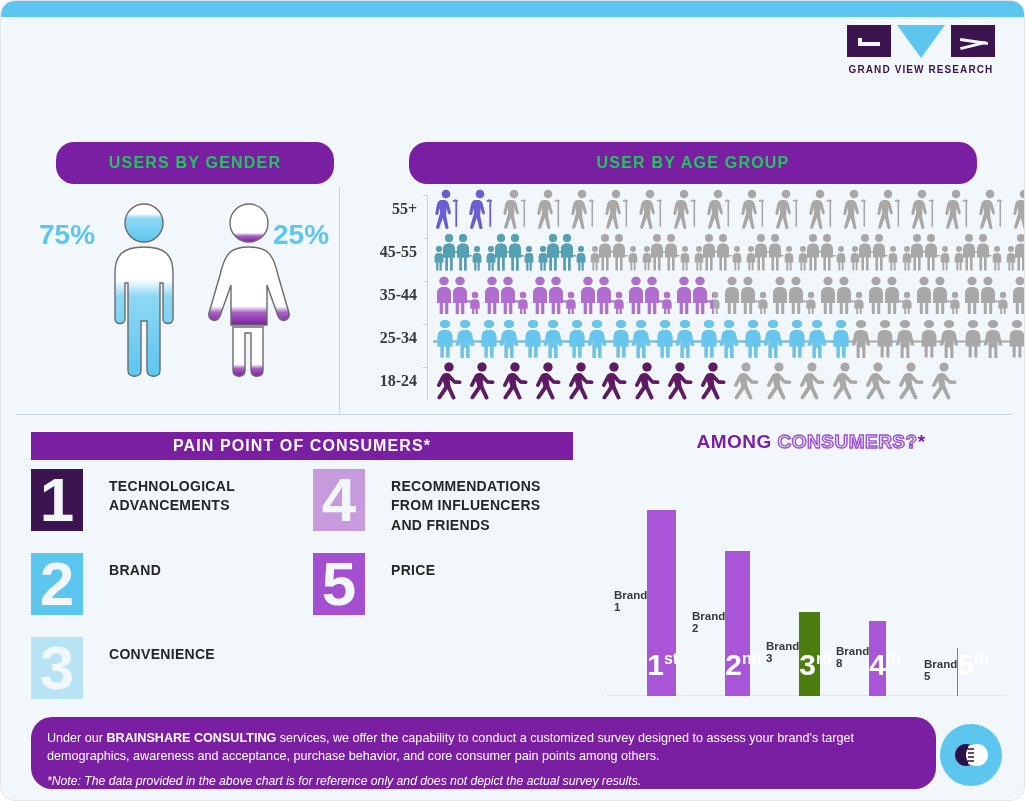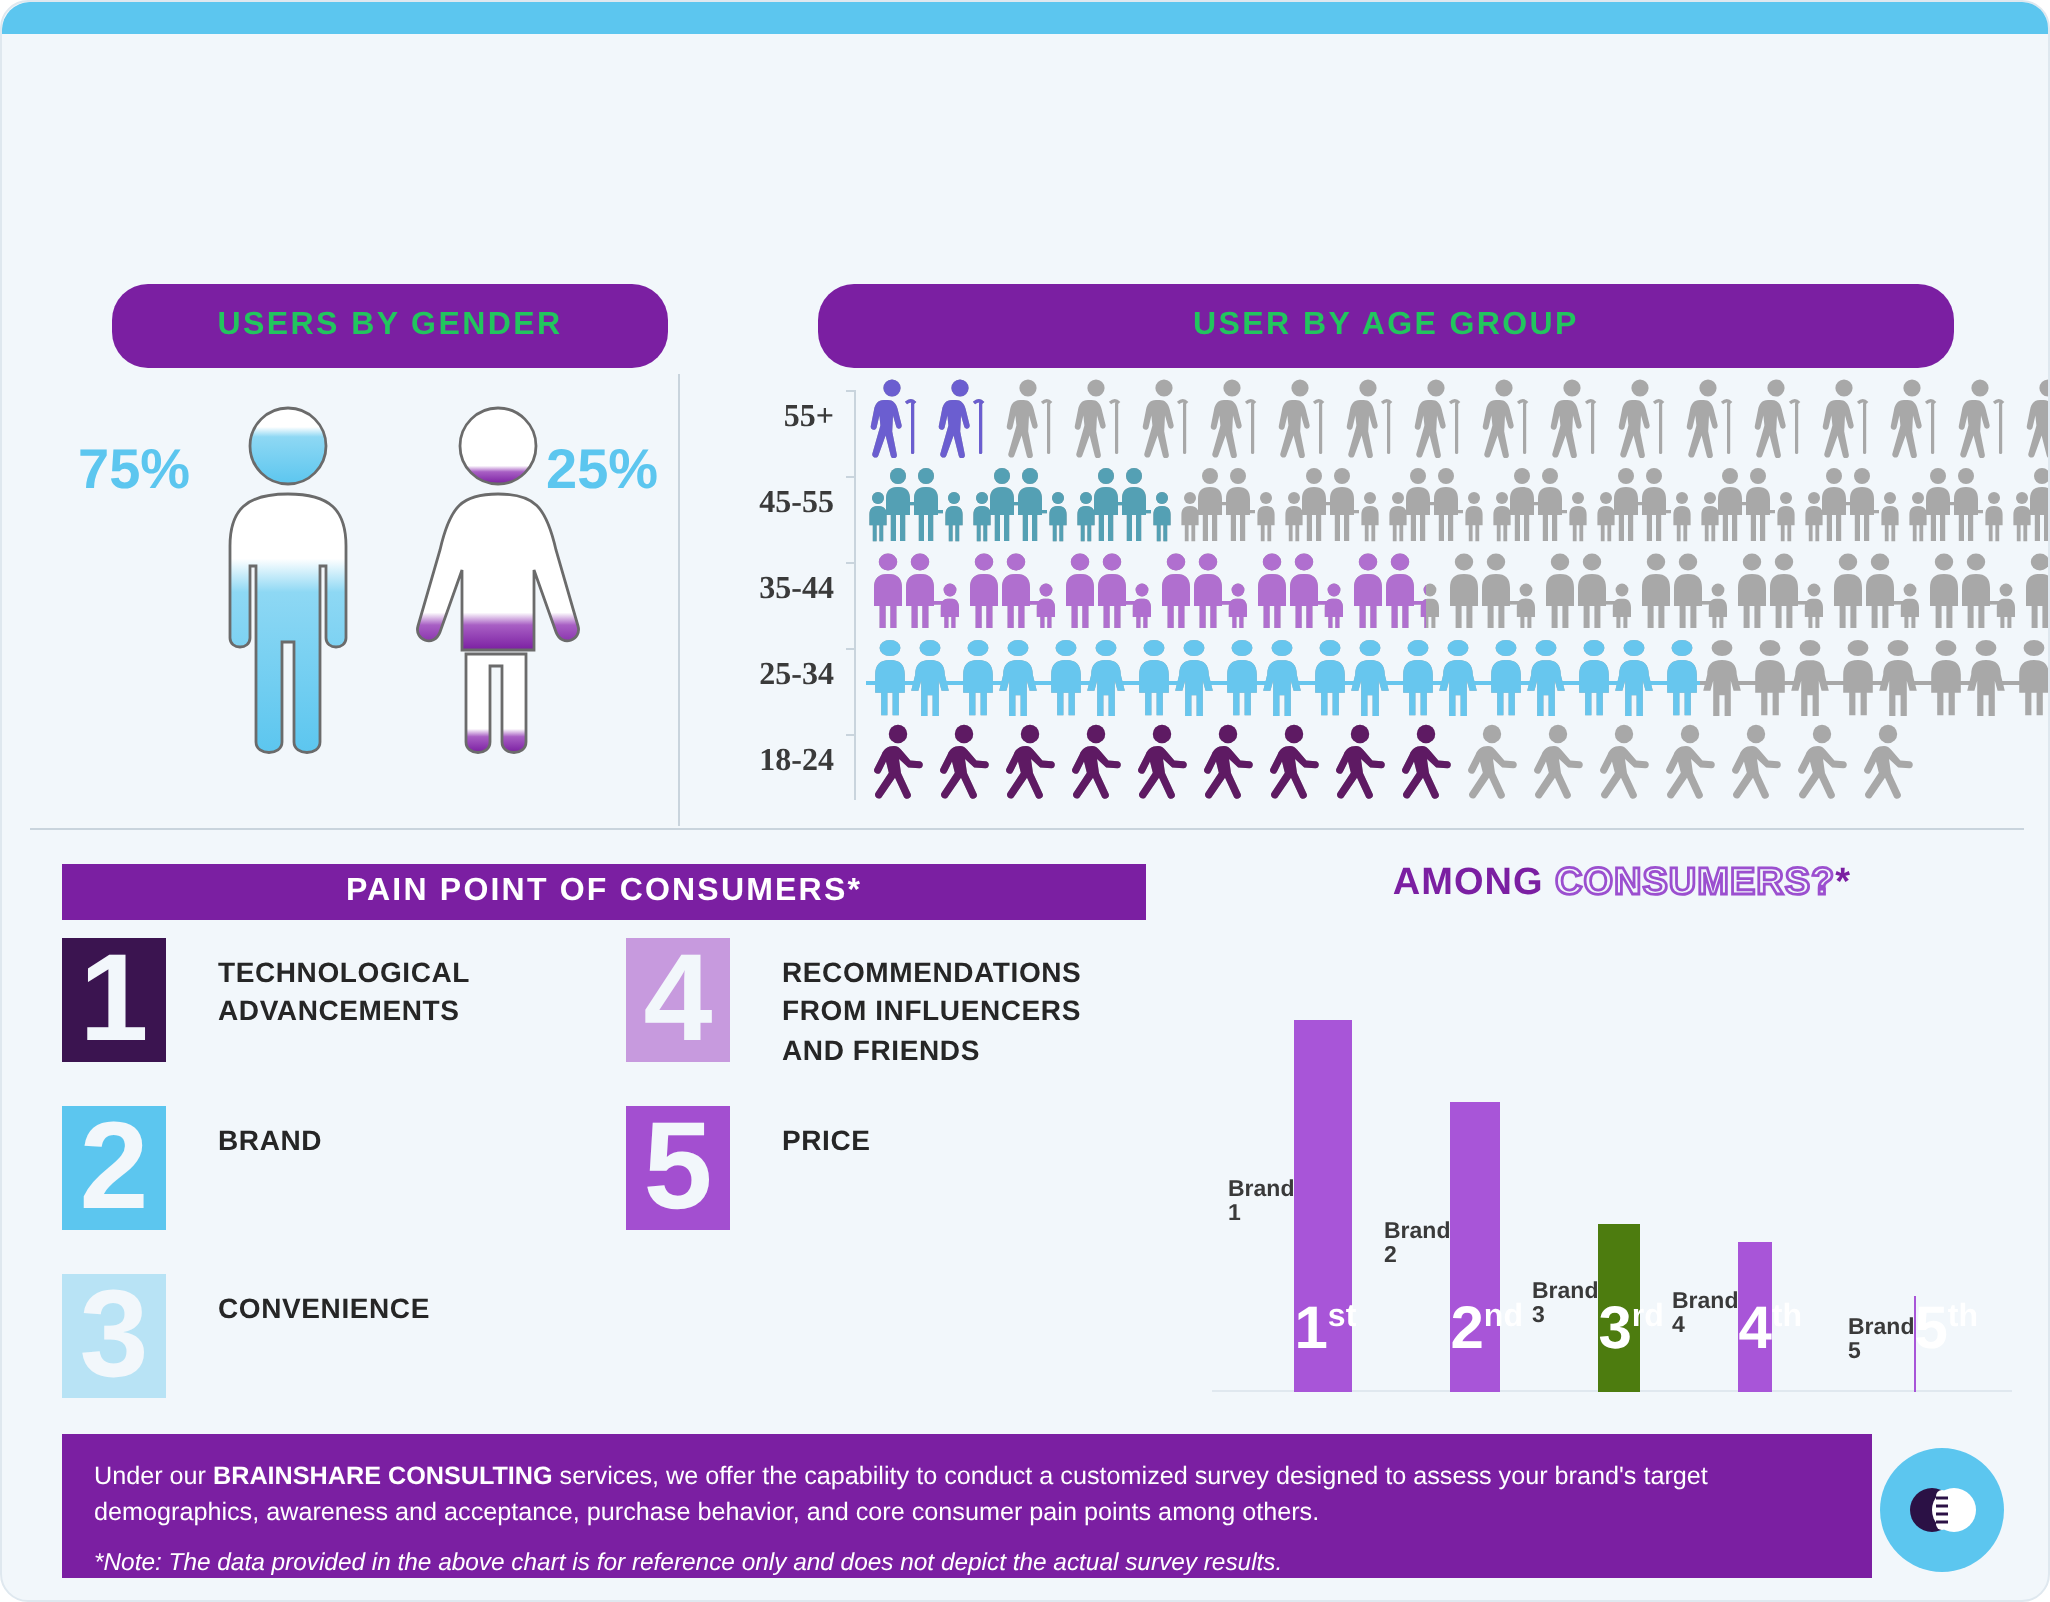--- a/index.html
+++ b/index.html
@@ -100,34 +100,42 @@
   .bar-col { position:absolute; bottom:0; display:flex; flex-direction:row; align-items:center; }
   .bar-name { font-size:11.5px; font-weight:bold; color:#3a3a3a; margin-bottom:4px; }
   .bar { background:#a855d8; width:100%; position:relative; }
   .bar-rank { position:absolute; bottom:16px; left:0; right:0; text-align:center;
     color:#fff; font-weight:bold; font-size:30px; line-height:1; }
   .bar-rank sup { font-size:16px; vertical-align:super; }
   .bar-baseline { position:absolute; bottom:0; left:0; width:400px; height:1px; background:#e0e8ef; }
 
   
   #footer { position:absolute; top:716px; left:30px; width:905px; height:72px;
-    background:#7b1fa2; color:#fff; padding:12px 16px; }
+    background:#7b1fa2; color:#fff; padding:12px 16px;border-radius:21px; }
   #footer p { font-size:12.6px; line-height:1.45; }
   #footer .note { font-style:italic; font-size:12.2px; margin-top:7px; }
   #footer b { font-weight:bold; }
   #brain-logo { position:absolute; top:723px; right:22px; width:62px; height:62px;
     border-radius:50%; background:#5cc6ef; display:flex; align-items:center; justify-content:center; }
 </style>
 </head>
 <body>
 
 <div id="page">
 
   <div class="topbar"></div>
 
+  <div class="logo">
+    <div class="logo-marks">
+      <div class="gv-g"></div>
+      <div class="gv-v"></div>
+      <div class="gv-r"></div>
+    </div>
+    <div class="logo-text">GRAND VIEW RESEARCH</div>
+  </div>
 
 
   <div class="pill" id="gender-pill">USERS BY GENDER</div>
   <div class="pill" id="age-pill">USER BY AGE GROUP</div>
 
   <div class="vdiv"></div>
   <div class="hdiv"></div>
 
   <div id="gender-block">
     <div class="pct" id="pct-male">75%</div>
@@ -1244,21 +1252,21 @@
           <div class="bar-rank">2<sup>nd</sup></div>
         </div>
       </div>
       <div class="bar-col" style="left: 160px; width: 54px;">
         <div class="bar-name">Brand 3</div>
         <div class="bar" style="height: 84px; background: #4d7c0f;">
           <div class="bar-rank">3<sup>rd</sup></div>
         </div>
       </div>
       <div class="bar-col" style="left: 230px; width: 50px;">
-        <div class="bar-name">Brand 4</div>
+        <div class="bar-name">Brand 8</div>
         <div class="bar" style="height: 75px; background: rgb(168, 85, 216);">
           <div class="bar-rank">4<sup>th</sup></div>
         </div>
       </div>
       <div class="bar-col" style="left: 306px; width: 46px; padding-left: 12px;">
         <div class="bar-name">Brand 5</div>
         <div class="bar" style="height: 48px; background: rgb(168, 85, 216);">
           <div class="bar-rank">5<sup>th</sup></div>
         </div>
       </div>

